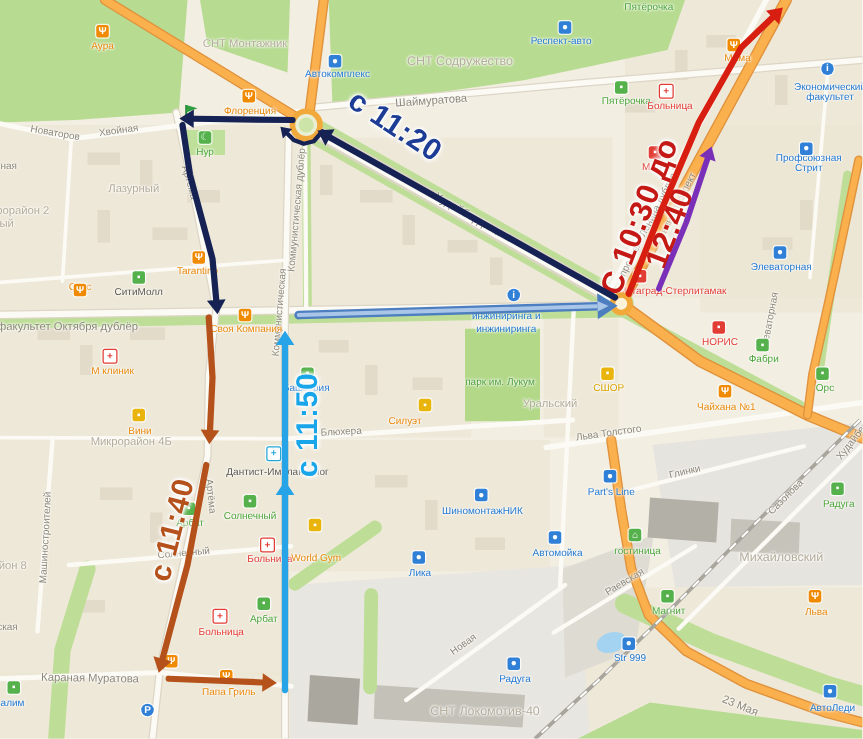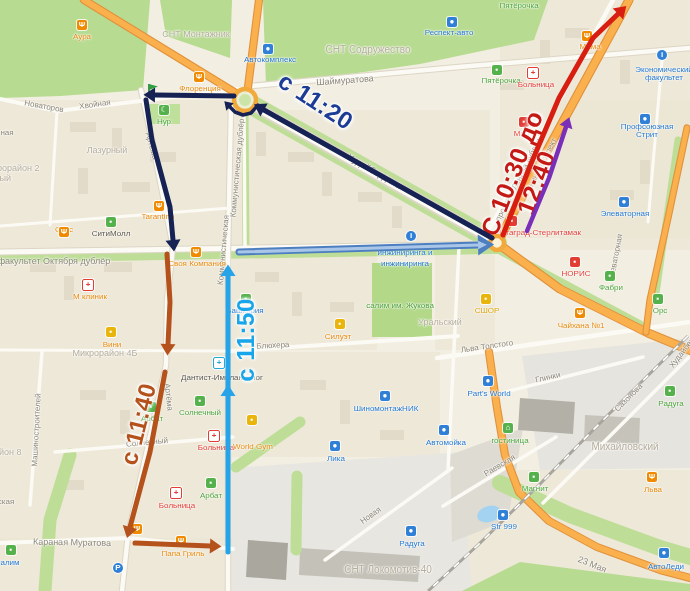--- a/index.html
+++ b/index.html
@@ -210,42 +210,42 @@
       <div class="lbl poi" style="left: 660px; top: 311px; color: rgb(78, 165, 60);">Орс</div>
       <div class="icon" style="left: 658px; top: 299px; background: rgb(85, 177, 75); color: rgb(255, 255, 255);">▪</div>
       <div class="lbl poi" style="left: 581px; top: 326px; color: rgb(232, 137, 12);">Чайхана №1</div>
       <div class="icon" style="left: 580px; top: 313px; background: rgb(240, 138, 0); color: rgb(255, 255, 255);">Ψ</div>
       <div class="lbl poi" style="left: 487px; top: 311px; color: rgb(217, 164, 4);">СШОР</div>
       <div class="icon" style="left: 486px; top: 299px; background: rgb(233, 181, 12); color: rgb(255, 255, 255);">▪</div>
       <div class="lbl poi" style="left: 405px; top: 253px; color: rgb(36, 121, 208);">инжиниринга и</div>
       <div class="lbl poi" style="left: 405px; top: 264px; color: rgb(36, 121, 208);">инжиниринга</div>
       <div class="lbl poi" style="left: 245px; top: 311px; color: rgb(36, 121, 208);">Башкирия</div>
       <div class="icon" style="left: 246px; top: 299px; background: rgb(85, 177, 75); color: rgb(255, 255, 255);">▪</div>
-      <div class="lbl poi" style="left: 338px; top: 337px; color: rgb(232, 137, 12);">Силуэт</div>
+      <div class="lbl poi" style="left: 324px; top: 337px; color: rgb(232, 137, 12);">Силуэт</div>
       <div class="icon" style="left: 340px; top: 324px; background: rgb(233, 181, 12); color: rgb(255, 255, 255);">▪</div>
-      <div class="lbl poi" style="left: 400px; top: 306px; color: rgb(76, 159, 56);">салим им. Жукова</div>
+      <div class="lbl poi" style="left: 400px; top: 306px; color: rgb(76, 159, 56);">парк им. Лукум</div>
       <div class="lbl poi" style="left: 112px; top: 345px; color: rgb(232, 137, 12);">Вини</div>
       <div class="icon" style="left: 111px; top: 332px; background: rgb(233, 181, 12); color: rgb(255, 255, 255);">▪</div>
       <div class="lbl poi" style="left: 222px; top: 378px; color: rgb(90, 86, 78);">Дантист-Имплантолог</div>
       <div class="icon" style="left: 219px; top: 363px; background: rgb(255, 255, 255); color: rgb(35, 168, 216); border: 1px solid rgb(35, 168, 216);">+</div>
       <div class="lbl poi" style="left: 200px; top: 413px; color: rgb(78, 165, 60);">Солнечный</div>
       <div class="icon" style="left: 200px; top: 401px; background: rgb(85, 177, 75); color: rgb(255, 255, 255);">▪</div>
       <div class="lbl poi" style="left: 216px; top: 448px; color: rgb(226, 61, 53);">Больница</div>
       <div class="icon" style="left: 214px; top: 436px; background: rgb(255, 255, 255); color: rgb(226, 61, 53); border: 1px solid rgb(226, 61, 53);">+</div>
       <div class="lbl poi" style="left: 253px; top: 447px; color: rgb(232, 137, 12);">World Gym</div>
       <div class="icon" style="left: 252px; top: 420px; background: rgb(233, 181, 12); color: rgb(255, 255, 255);">▪</div>
       <div class="lbl poi" style="left: 386px; top: 409px; color: rgb(36, 121, 208);">ШиномонтажНИК</div>
       <div class="icon" style="left: 385px; top: 396px; background: rgb(47, 128, 214); color: rgb(255, 255, 255);">●</div>
       <div class="lbl poi" style="left: 446px; top: 443px; color: rgb(36, 121, 208);">Автомойка</div>
       <div class="icon" style="left: 444px; top: 430px; background: rgb(47, 128, 214); color: rgb(255, 255, 255);">●</div>
       <div class="lbl poi" style="left: 336px; top: 459px; color: rgb(36, 121, 208);">Лика</div>
       <div class="icon" style="left: 335px; top: 446px; background: rgb(47, 128, 214); color: rgb(255, 255, 255);">●</div>
       <div class="lbl poi" style="left: 510px; top: 441px; color: rgb(78, 165, 60);">гостиница</div>
       <div class="icon" style="left: 508px; top: 428px; background: rgb(85, 177, 75); color: rgb(255, 255, 255);">⌂</div>
-      <div class="lbl poi" style="left: 489px; top: 394px; color: rgb(36, 121, 208);">Part's World</div>
+      <div class="lbl poi" style="left: 489px; top: 394px; color: rgb(36, 121, 208);">Part's Line</div>
       <div class="icon" style="left: 488px; top: 381px; background: rgb(47, 128, 214); color: rgb(255, 255, 255);">●</div>
       <div class="lbl poi" style="left: 671px; top: 404px; color: rgb(78, 165, 60);">Радуга</div>
       <div class="icon" style="left: 670px; top: 391px; background: rgb(85, 177, 75); color: rgb(255, 255, 255);">▪</div>
       <div class="lbl poi" style="left: 152px; top: 419px; color: rgb(78, 165, 60);">Арбат</div>
       <div class="icon" style="left: 151px; top: 407px; background: rgb(85, 177, 75); color: rgb(255, 255, 255);">▪</div>
       <div class="lbl poi" style="left: 211px; top: 496px; color: rgb(78, 165, 60);">Арбат</div>
       <div class="icon" style="left: 211px; top: 483px; background: rgb(85, 177, 75); color: rgb(255, 255, 255);">▪</div>
       <div class="lbl poi" style="left: 177px; top: 506px; color: rgb(226, 61, 53);">Больница</div>
       <div class="icon" style="left: 176px; top: 493px; background: rgb(255, 255, 255); color: rgb(226, 61, 53); border: 1px solid rgb(226, 61, 53);">+</div>
       <div class="lbl poi" style="left: 183px; top: 554px; color: rgb(232, 137, 12);">Папа Гриль</div>

